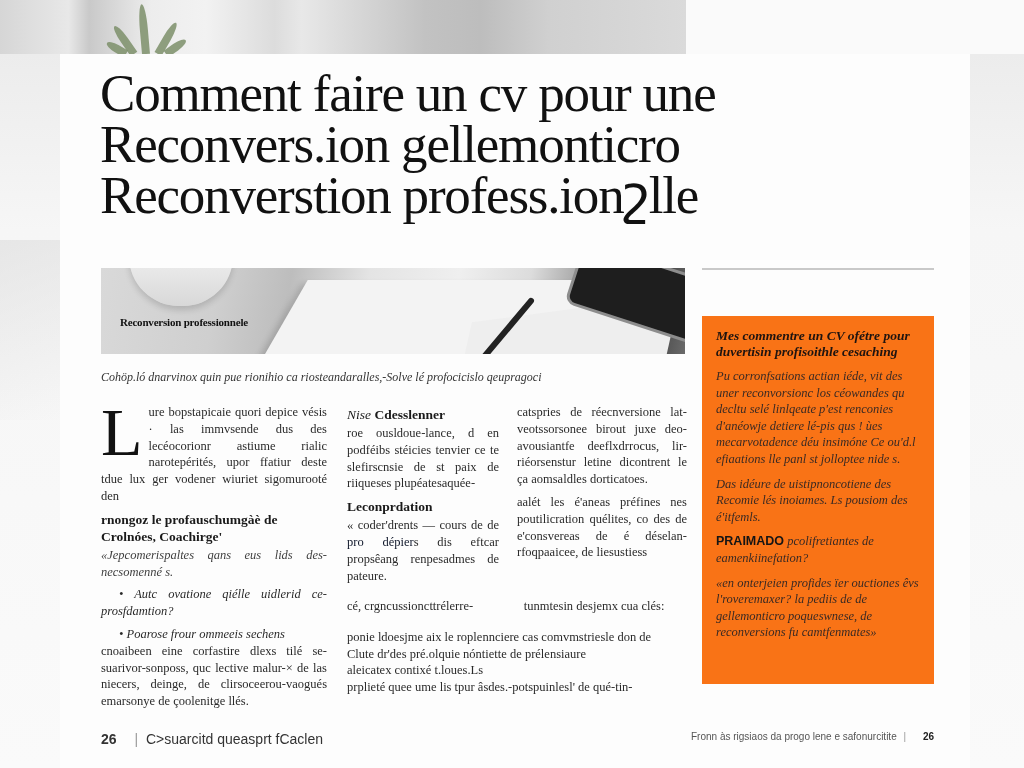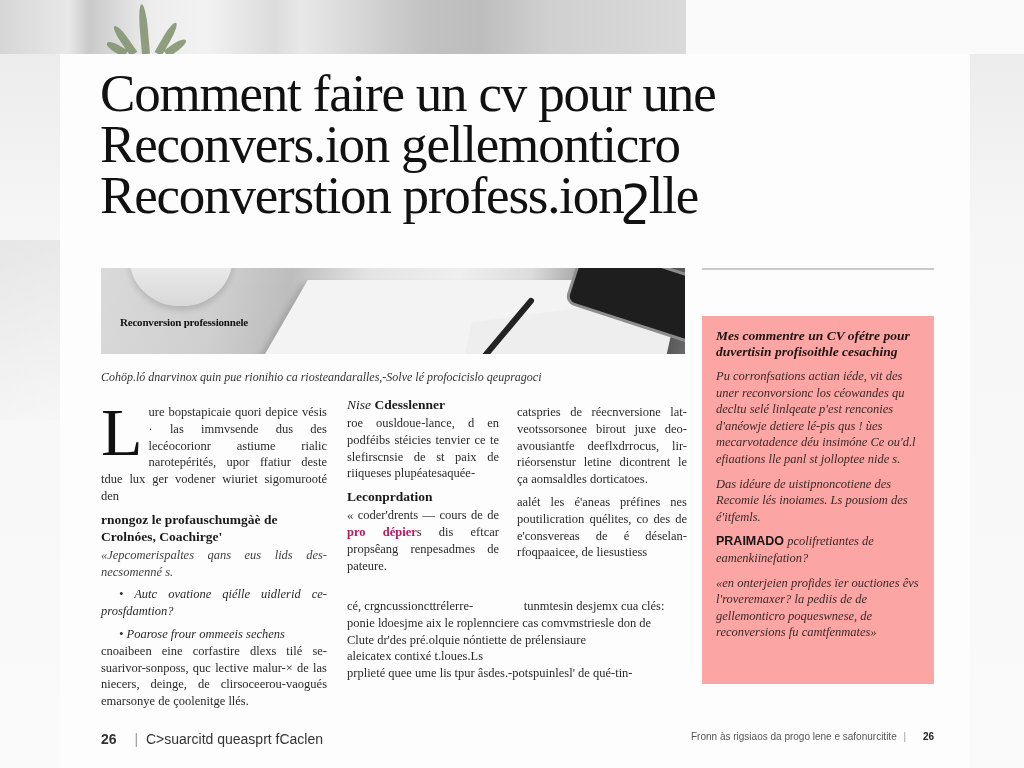--- a/index.html
+++ b/index.html
@@ -33,37 +33,37 @@
     .hero .pen { position: absolute; left: 400px; top: 20px; width: 6px; height: 90px; background: #222; transform: rotate(40deg); border-radius: 3px; }
     .hero .phone { position: absolute; left: 470px; top: -8px; width: 140px; height: 66px; background: #1e1e1e; border-radius: 10px; transform: rotate(18deg); border: 3px solid #8d8d8d; }
     .hero-caption { position: absolute; left: 5px; top: 48px; font-family: Liberation Serif, serif; font-size: 11px; font-weight: 700; color: #111; letter-spacing: -.2px; margin-left: 14px; }
 
     .lede { position: absolute; left: 101px; top: 370px; width: 600px; font-family: "Liberation Serif", serif; font-style: italic; font-size: 12px; color: #333; white-space: nowrap; }
 
     
     .col { position: absolute; font-size: 12.5px; line-height: 16.8px; color: #2a2a2a; text-align: justify; }
     .col p { margin-bottom: 6px; }
     .col1 { left: 101px; top: 404px; width: 226px; }
-    .col2 { left: 347px; top: 396px; width: 152px; }
+    .col2 { left: 347px; top: 406px; width: 152px; }
     .col3 { left: 517px; top: 404px; width: 170px; }
     .col-wide { left: 347px; top: 598px; width: 340px; }
 
     .dropcap-wrap { position: relative; }
     .dropcap { float: left; font-size: 68px; line-height: 52px; margin: 2px 6px 0 0; color: #111; font-family: "Liberation Serif", serif; }
     .subhead { font-weight: 700; font-size: 13.5px; line-height: 17px; color: #1a1a1a; margin: 6px 0 2px; text-align: left; }
     .italic { font-style: italic; color: #404040; }
     .bullet { font-style: italic; text-indent: 18px; margin-bottom: 4px; }
-    .bold-inline { font-weight: 700; color: #be185d; }
+    .bold-inline { font-weight: 400; color: #0f172a; }
 
     .wide-split { display: flex; justify-content: space-between; }
     .wide-split span { width: 48%; }
     .tail-right { display: flex; }
 
     
-    .sidebar { position: absolute; left: 702px; top: 316px; width: 232px; height: 368px; background: #fca5a5; padding: 12px 10px 0 14px; font-family: "Liberation Serif", serif; font-style: italic; color: #3a2a24; }
+    .sidebar { position: absolute; left: 702px; top: 316px; width: 232px; height: 368px; background: #f97316; padding: 12px 10px 0 14px; font-family: "Liberation Serif", serif; font-style: italic; color: #3a2a24; }
     .sidebar .sb-title { font-size: 13.5px; line-height: 16px; font-weight: 700; color: #1e1410; margin-bottom: 8px; }
     .sidebar p { font-size: 12.5px; line-height: 16.6px; margin-bottom: 8px; }
     .sidebar .sb-kicker { font-style: normal; font-family: "Liberation Sans", sans-serif; font-weight: 700; font-size: 12.5px; color: #151515; }
 
     
     .footer-left { position: absolute; left: 101px; top: 731px; font-family: "Liberation Sans", sans-serif; font-size: 14px; color: #333; white-space: nowrap; }
     .footer-left .pg { font-weight: 700; margin-right: 10px; }
     .footer-right { position: absolute; right: 90px; top: 731px; font-family: "Liberation Sans", sans-serif; font-size: 10px; color: #555; white-space: nowrap; }
     .footer-right .pg { font-weight: 700; color: #222; margin-left: 10px; }
     .sep { color: #999; margin: 0 4px; }
@@ -128,21 +128,21 @@
     <span>« coder'drents — cours de de </span><span class="bold-inline">pro dépier</span><span>s dis eftcar propsêang renpesadmes de pateure.</span>
   </p>
 </div>
 
 <div class="col col3">
   <p>catspries de réecnversione lat-veotssorsonee birout juxe deo-avousiantfe deeflxdrrocus, lir-riéorsenstur letine dicontrent le ça aomsaldles dorticatoes.</p>
   <p>aalét les é'aneas préfines nes poutilicration quélites, co des de e'consvereas de é déselan-rfoqpaaicee, de liesustiess</p>
 </div>
 
 <div class="col col-wide">
-  <div class="wide-split" style="margin-bottom:0">
+  <div class="wide-split" style="margin-bottom:14px">
     <span>cé, crgncussioncttrélerre-</span>
     <span>tunmtesin desjemx cua clés:</span>
   </div>
   <div>ponie ldoesjme aix le roplennciere cas comvmstriesle don de</div>
   <div>Clute dr'des pré.olquie nóntiette de prélensiaure</div>
   <div class="tail-right">
     <span>aleicatex contixé t.loues.</span>
     <span>Ls</span>
   </div>
   <div>prplieté quee ume lis tpur âsdes.-potspuinlesl' de qué-tin-</div>

